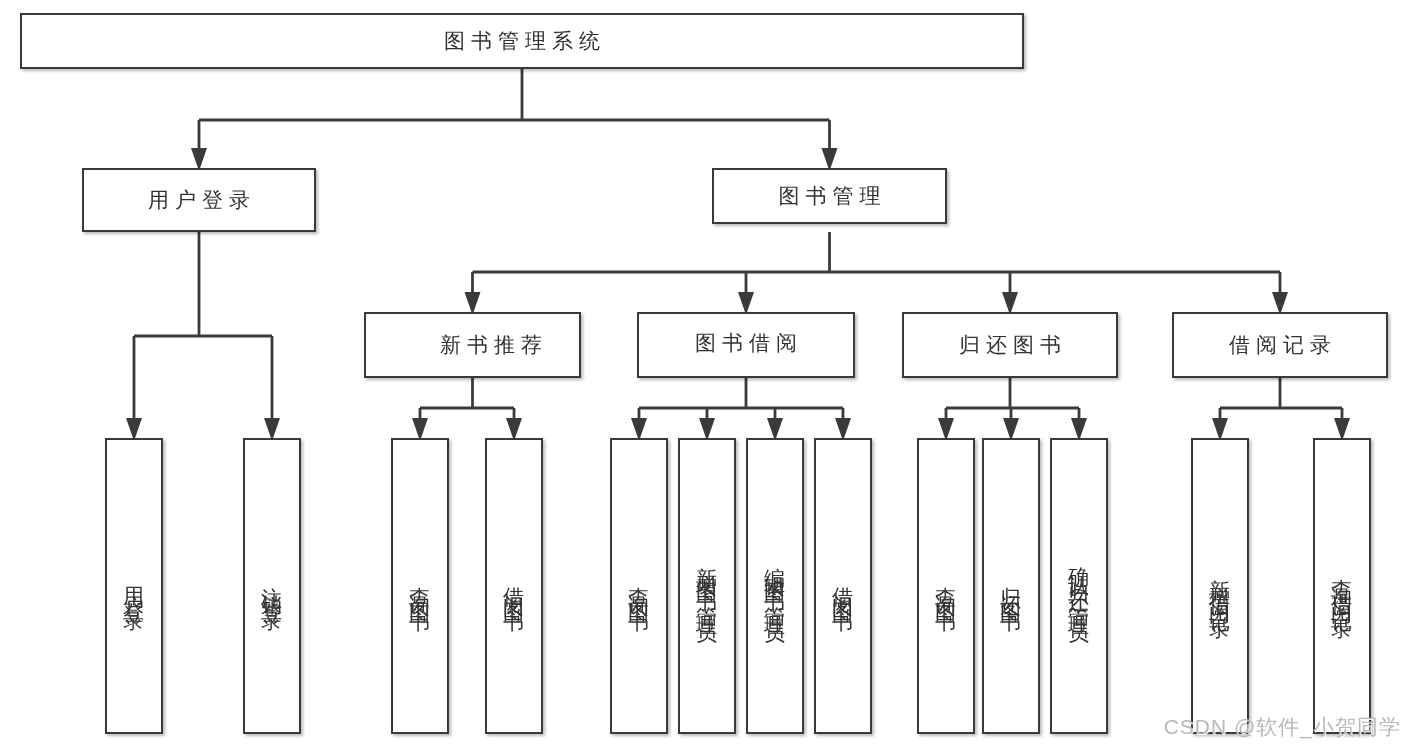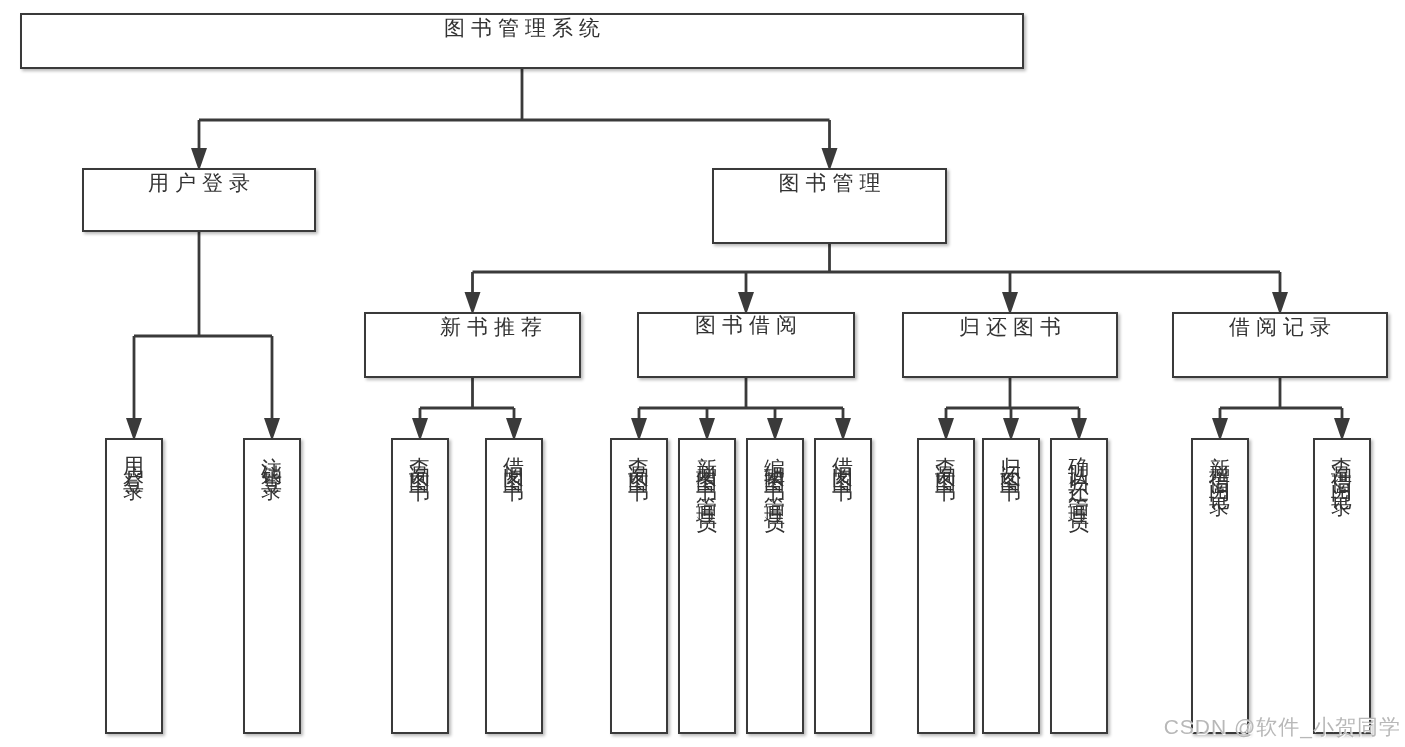--- a/index.html
+++ b/index.html
@@ -25,20 +25,21 @@
     fill: var(--line, #3a3a3a);
     stroke: none;
   }
   .node {
     position: absolute;
     box-sizing: border-box;
     background: var(--box-fill, #ffffff);
     border: 2.5px solid var(--line, #3a3a3a);
     box-shadow: 2px 2px 3px rgba(0,0,0,0.28);
     display: flex;
+    align-items: center;
     justify-content: center;
     z-index: 2;
   }
   .node .label {
     font-size: 21px;
     color: var(--text, #323232);
     letter-spacing: 6px;
     text-indent: 6px;      
     white-space: nowrap;
     line-height: 1.2;
@@ -119,21 +120,21 @@
       <polygon points="1212,418 1228,418 1220,441" class="arrow"></polygon>
       <path d="M 1342 408 L 1342 423" class="conn"></path>
       <polygon points="1334,418 1350,418 1342,441" class="arrow"></polygon>
     </svg>
     <div class="node" style="left: 20px; top: 13px; width: 1004px; height: 56px;">
       <span class="label">图书管理系统</span>
     </div>
     <div class="node" style="left: 82px; top: 168px; width: 234px; height: 64px;">
       <span class="label">用户登录</span>
     </div>
-    <div class="node" style="left: 712px; top: 168px; width: 235px; height: 76px;">
+    <div class="node" style="left: 712px; top: 168px; width: 235px; height: 56px;">
       <span class="label">图书管理</span>
     </div>
     <div class="node" style="left: 364px; top: 312px; width: 217px; height: 66px; padding-left: 37px;">
       <span class="label">新书推荐</span>
     </div>
     <div class="node" style="left: 637px; top: 312px; width: 218px; height: 66px; font-family: Liberation Mono, monospace;">
       <span class="label">图书借阅</span>
     </div>
     <div class="node" style="left: 902px; top: 312px; width: 216px; height: 66px;">
       <span class="label">归还图书</span>

